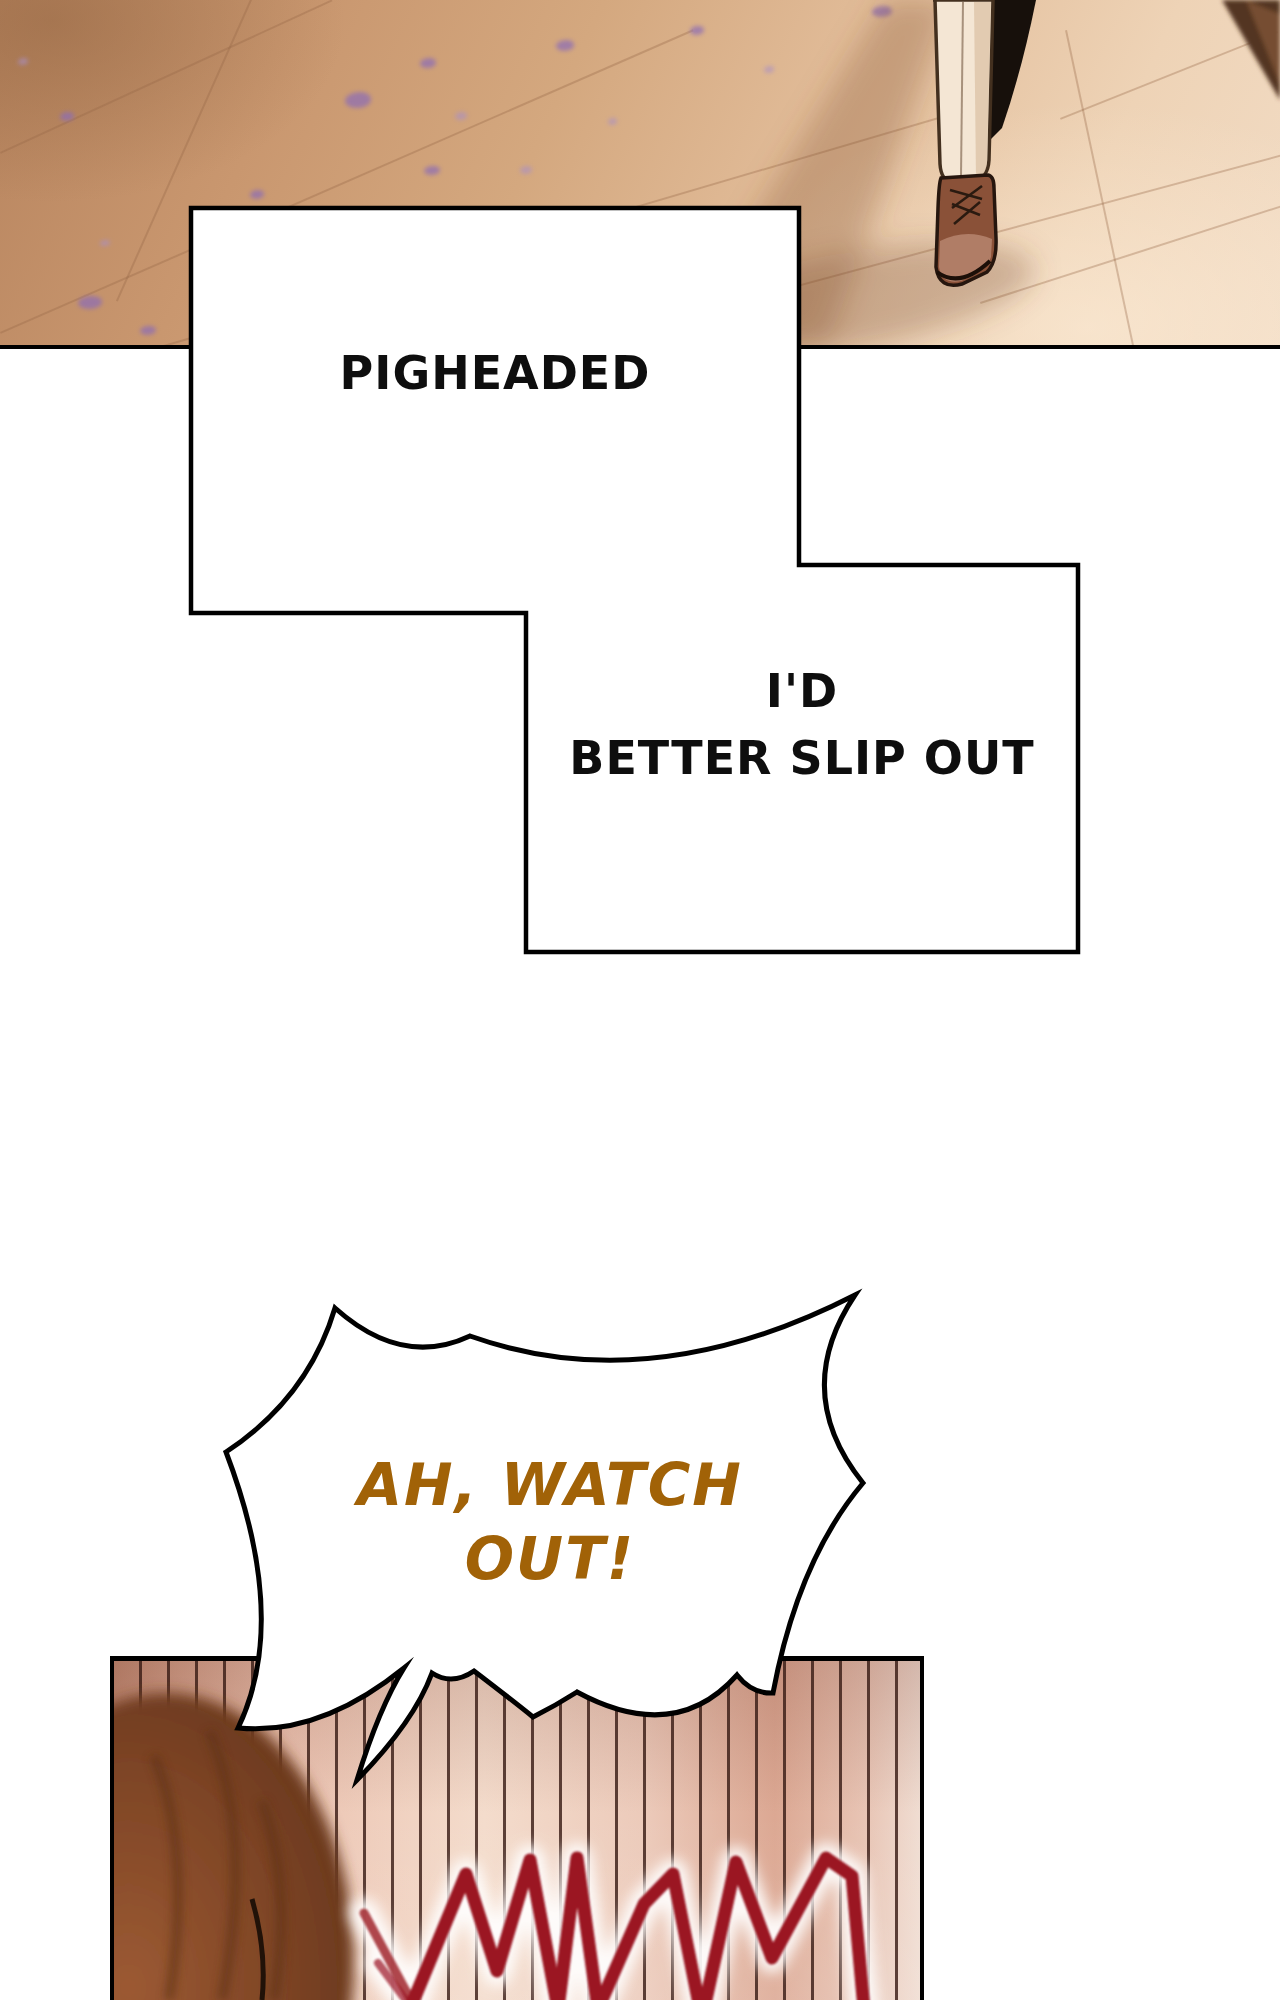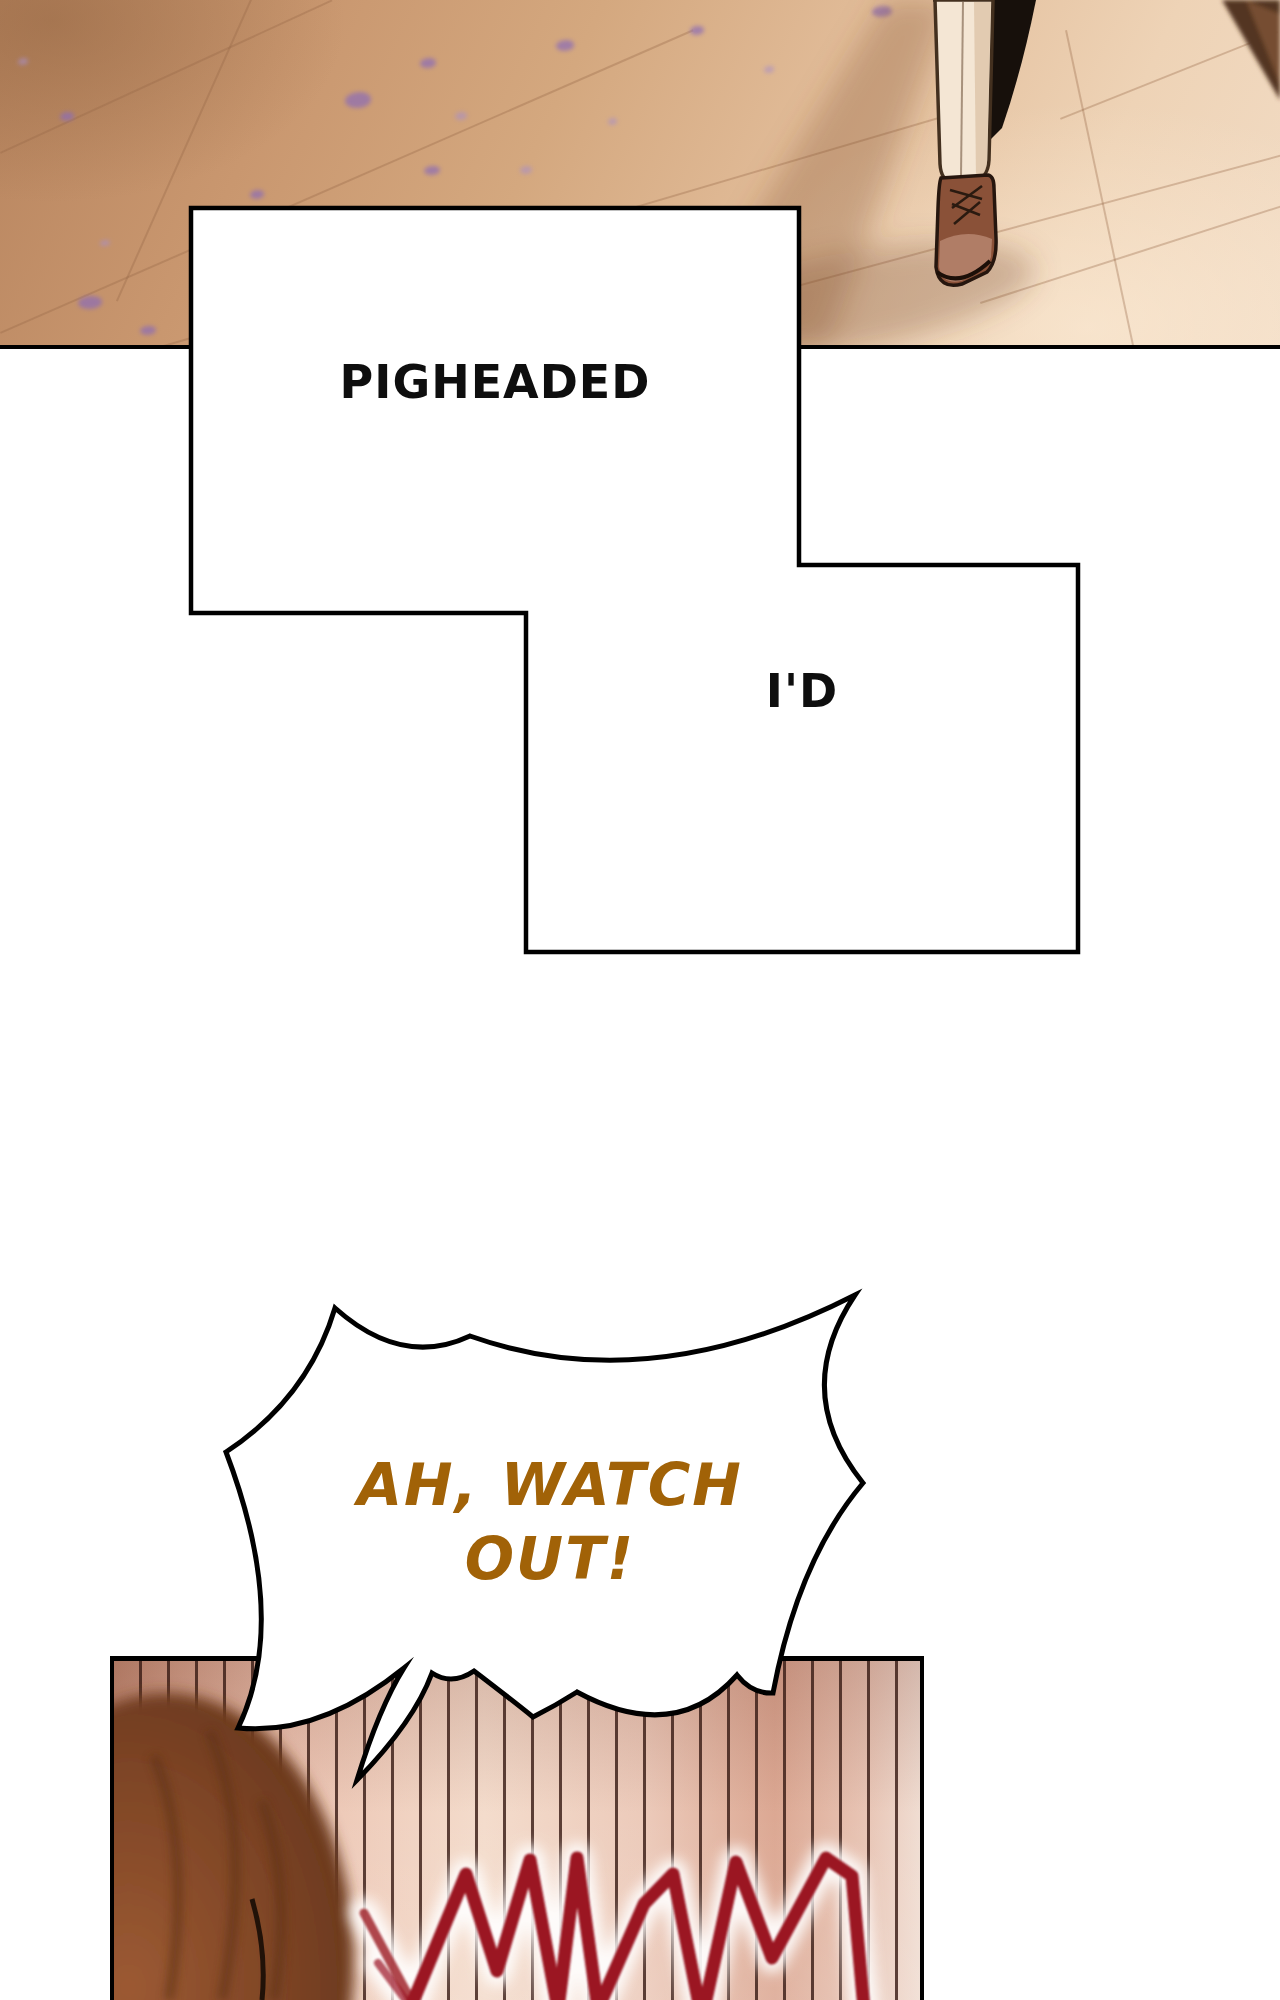--- a/index.html
+++ b/index.html
@@ -15,21 +15,21 @@
        linear-gradient(115deg,#b8855f 0%,#c9976f 22%,#d4a87f 42%,#e2bd9a 62%,#eed3b6 82%,#f2dcc5 100%);}
   .splotch{position:absolute;background:#8d6db5;border-radius:58% 42% 55% 45%;
      filter:blur(2px);opacity:.72;}
   .splotch.lt{background:#a98fc7;opacity:.6;}
   .seam{position:absolute;height:2px;background:rgba(150,104,70,.34);transform-origin:0 0;}
 
   
   .boxes-svg{position:absolute;left:185px;top:200px;}
   .thought{position:absolute;text-align:center;color:#0e0e0e;font-weight:bold;
      font-size:46px;line-height:66px;letter-spacing:1px;}
-  .thought.t1{left:191px;top:349px;width:608px;}
+  .thought.t1{left:191px;top:340px;width:608px;}
   .thought.t2{left:526px;top:658px;width:552px;line-height:67px;}
 
   
   .panel-bottom{position:absolute;left:110px;top:1656px;width:814px;height:344px;
      border:4px solid #000;border-top-width:5px;border-bottom:none;box-sizing:border-box;
      background:
        repeating-linear-gradient(90deg, rgba(0,0,0,0) 0 25px, rgba(58,29,22,.82) 25px 28px),
        linear-gradient(180deg, rgba(112,52,38,.22) 0%, rgba(112,52,38,0) 45%, rgba(255,255,255,.12) 100%),
        linear-gradient(90deg,#c08a73 0%,#d3a28c 8%,#ecc4b2 22%,#f4dccc 46%,#eccaba 66%,#dca893 82%,#e8c4b4 93%,#f0ddd2 100%);
      overflow:hidden;}
@@ -115,20 +115,21 @@
 
   <svg class="boxes-svg" width="900" height="760" viewBox="185 200 900 760">
     <path d="M191,208 H799 V565 H1078 V952 H526 V613 H191 Z" fill="#ffffff" stroke="#000000" stroke-width="4.5"></path>
   </svg>
 
   <div class="thought t1">
     <div>PIGHEADED</div>
   </div>
   <div class="thought t2">
     <div>I'D</div>
+    <div>BETTER SLIP OUT</div>
   </div>
 
   <section class="panel-bottom">
     <svg width="806" height="339" viewBox="0 0 806 339">
       <defs>
         <radialGradient id="hairGrad" cx="40%" cy="55%" r="75%">
           <stop offset="0%" stop-color="#9c5a33"></stop>
             <stop offset="55%" stop-color="#7d4425"></stop>
             <stop offset="100%" stop-color="#5e3118"></stop>
         </radialGradient>

